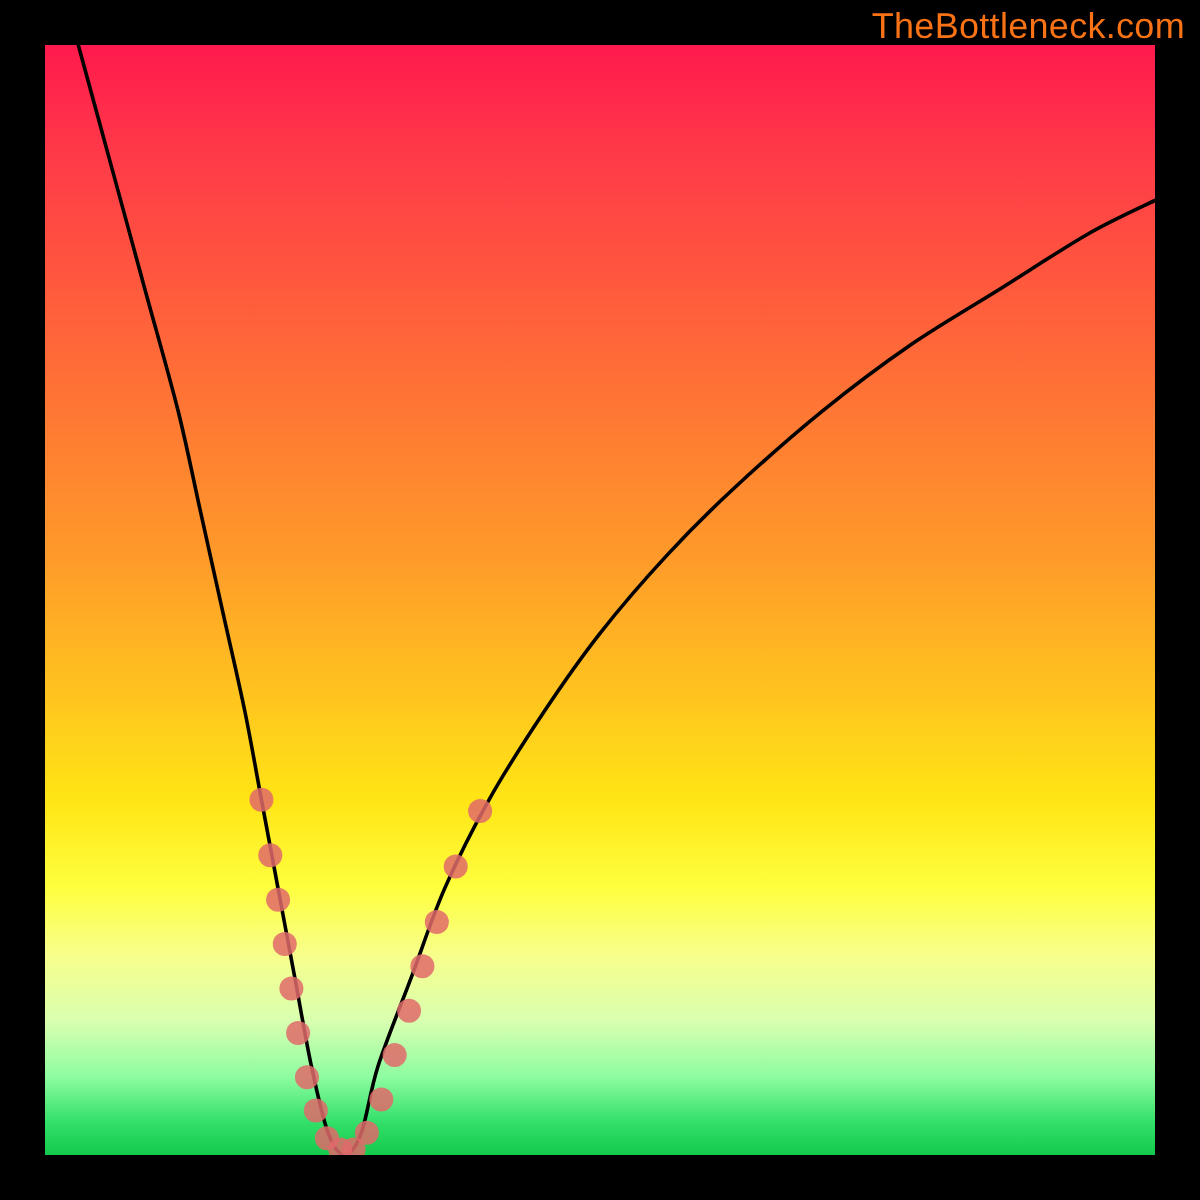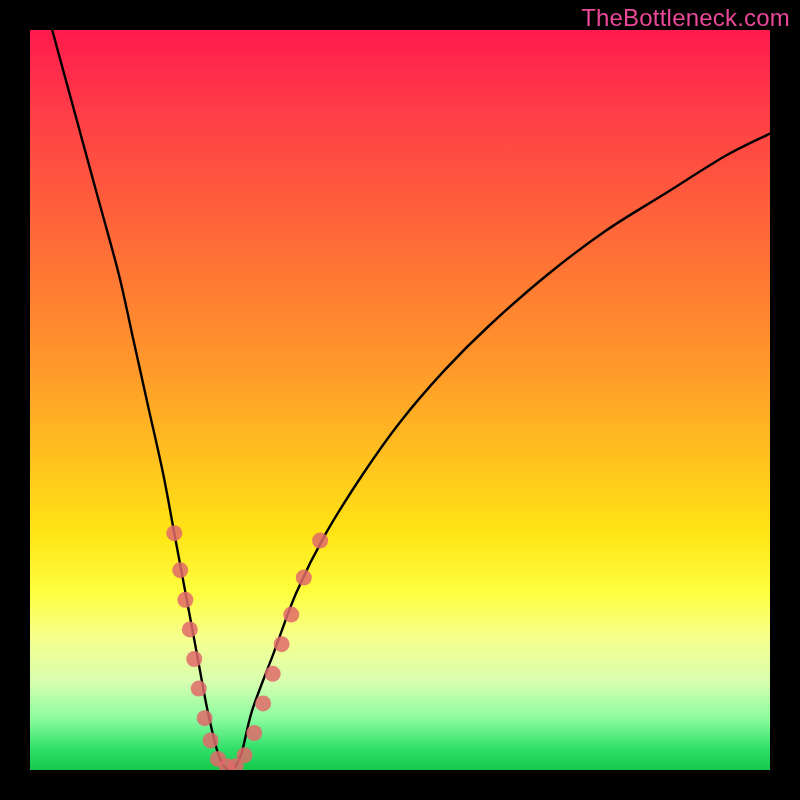--- a/index.html
+++ b/index.html
@@ -49,21 +49,21 @@
   svg.curve {
     position: absolute;
     inset: 0;
     width: 740px;
     height: 740px;
   }
   .watermark {
     position: absolute;
     top: 4px;
     right: 10px;
-    color: #ec4899;
+    color: #f97316;
     font-family: Arial, Helvetica, sans-serif;
     font-size: 24px;
     letter-spacing: 0.2px;
     user-select: none;
   }
 </style>
 </head>
 <body>
 
 <div class="frame">

